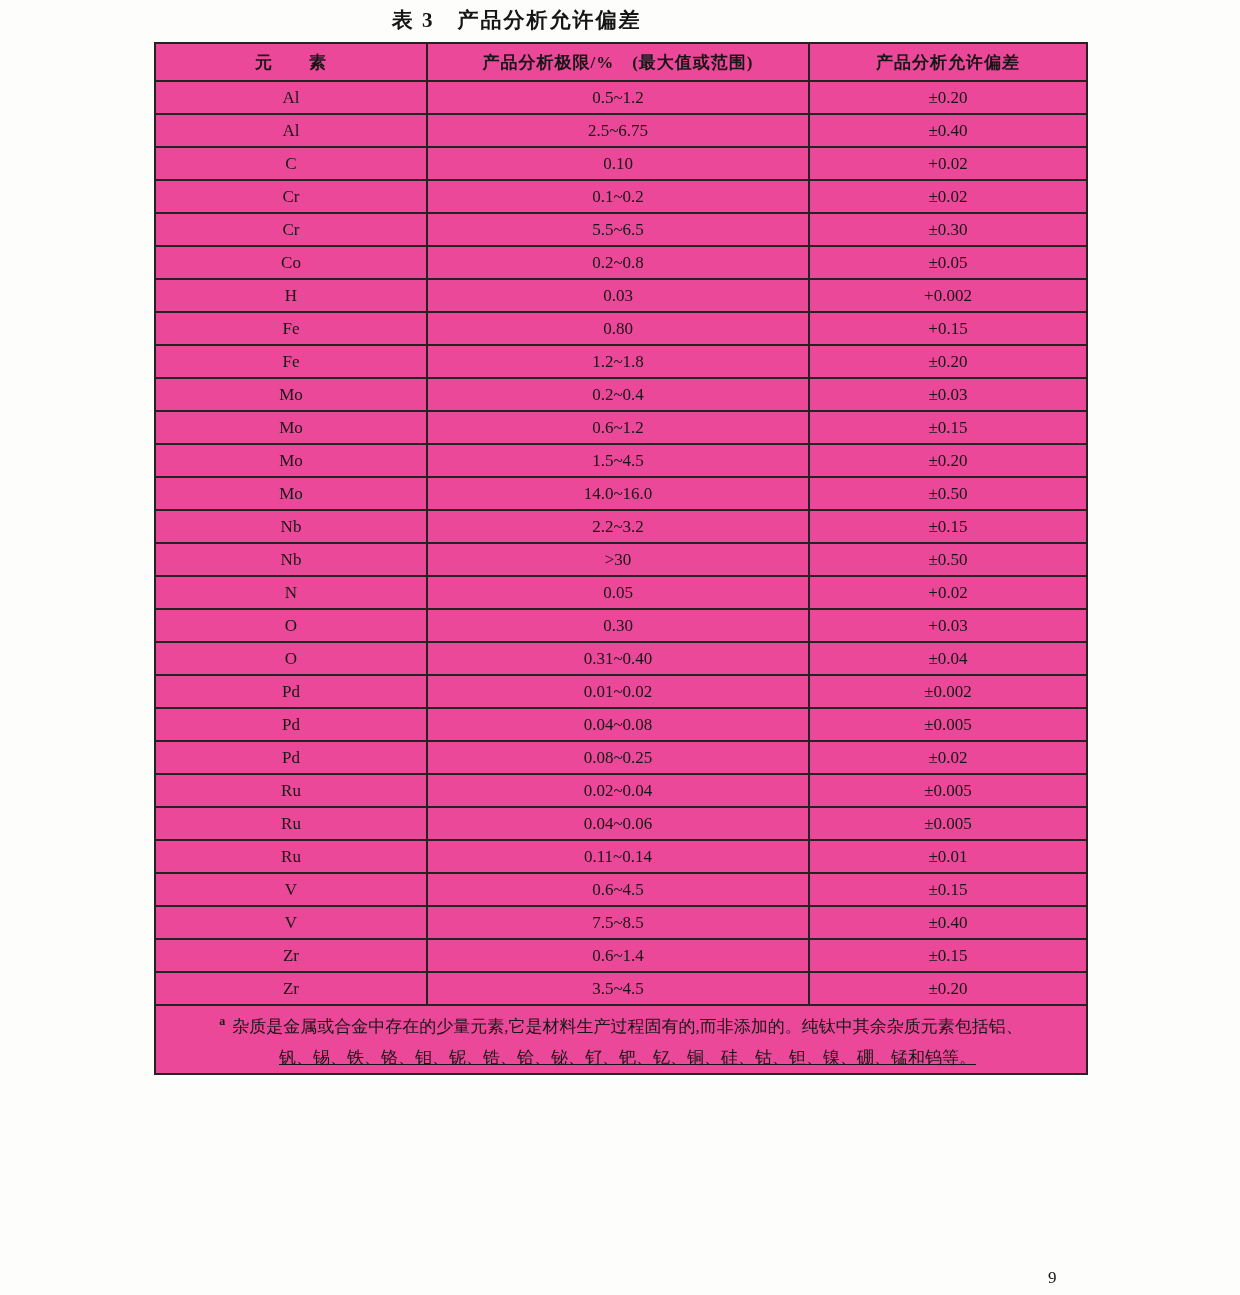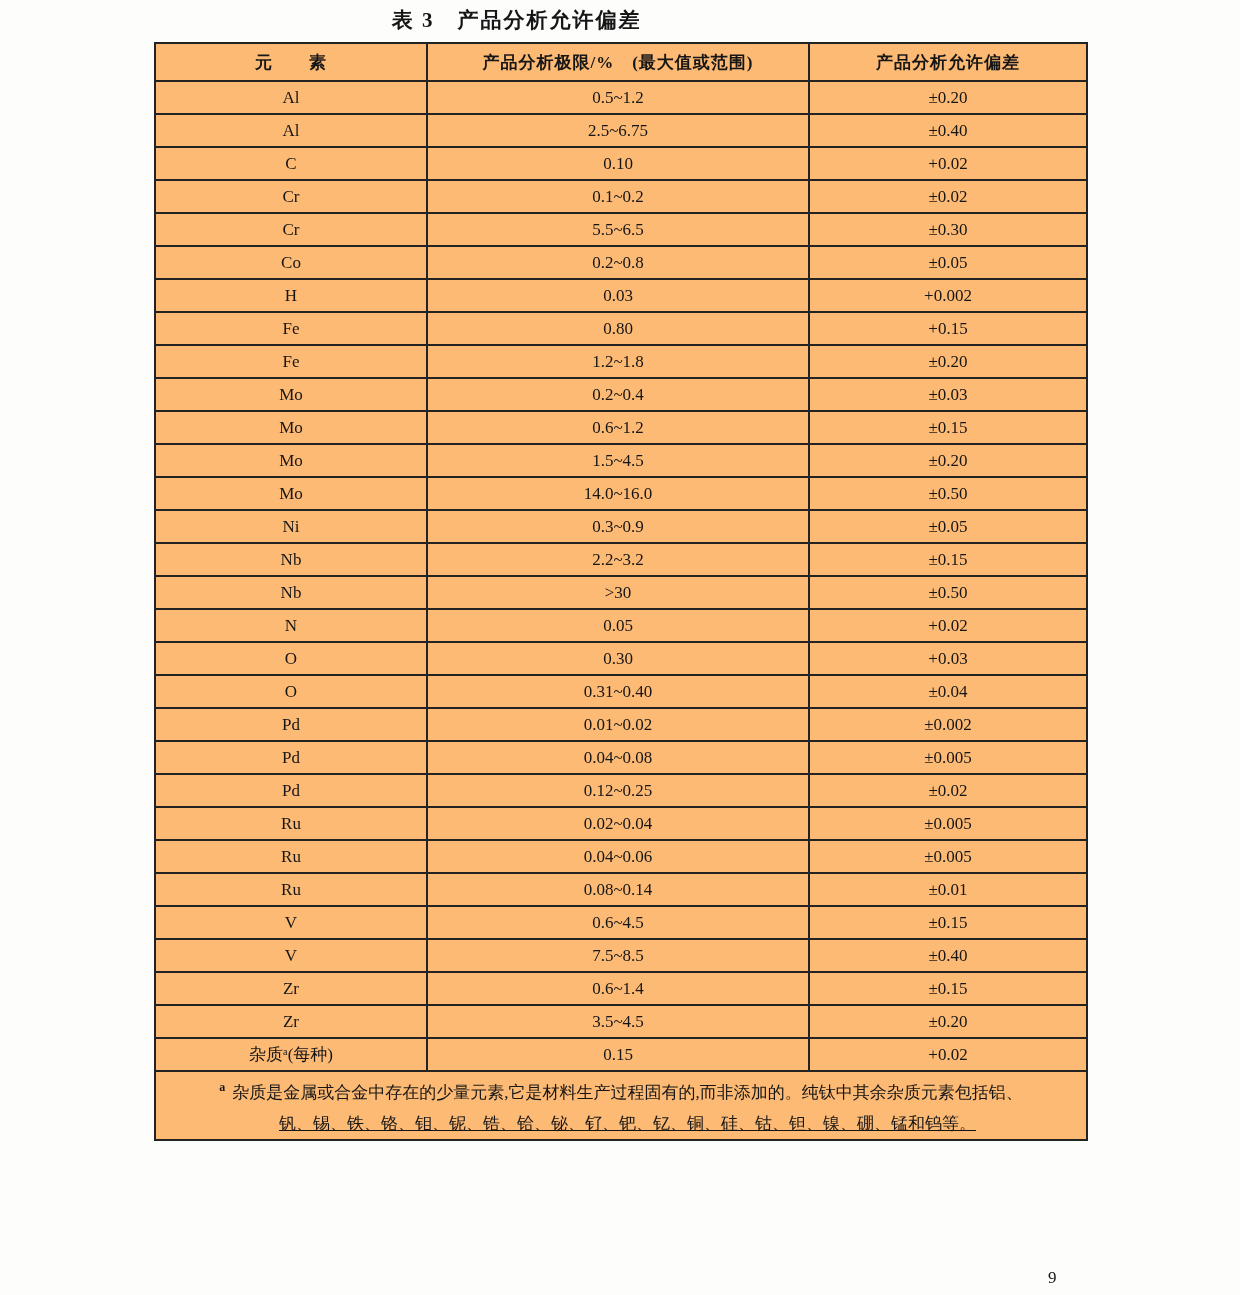--- a/index.html
+++ b/index.html
@@ -20,21 +20,21 @@
     font-size: 21px;
     font-weight: bold;
     letter-spacing: 2px;
   }
   table.analysis {
     position: absolute;
     left: 154px; top: 42px;
     width: 932px;
     border-collapse: collapse;
     table-layout: fixed;
-    background: #fdba74;
+    background: #ec4899;
   }
   table.analysis col.c1 { width: 272px; }
   table.analysis col.c2 { width: 382px; }
   table.analysis col.c3 { width: 278px; }
   table.analysis th, table.analysis td {
     border: 2px solid #232323;
     text-align: center;
     vertical-align: middle;
     font-size: 17px;
     padding: 0 4px;
@@ -146,25 +146,20 @@
         <td>Mo</td>
         <td>1.5~4.5</td>
         <td>±0.20</td>
       </tr>
       <tr>
         <td>Mo</td>
         <td>14.0~16.0</td>
         <td>±0.50</td>
       </tr>
       <tr>
-        <td>Ni</td>
-        <td>0.3~0.9</td>
-        <td>±0.05</td>
-      </tr>
-      <tr>
         <td>Nb</td>
         <td>2.2~3.2</td>
         <td>±0.15</td>
       </tr>
       <tr>
         <td>Nb</td>
         <td>&gt;30</td>
         <td>±0.50</td>
       </tr>
       <tr>
@@ -187,36 +182,36 @@
         <td>0.01~0.02</td>
         <td>±0.002</td>
       </tr>
       <tr>
         <td>Pd</td>
         <td>0.04~0.08</td>
         <td>±0.005</td>
       </tr>
       <tr>
         <td>Pd</td>
-        <td>0.12~0.25</td>
+        <td>0.08~0.25</td>
         <td>±0.02</td>
       </tr>
       <tr>
         <td>Ru</td>
         <td>0.02~0.04</td>
         <td>±0.005</td>
       </tr>
       <tr>
         <td>Ru</td>
         <td>0.04~0.06</td>
         <td>±0.005</td>
       </tr>
       <tr>
         <td>Ru</td>
-        <td>0.08~0.14</td>
+        <td>0.11~0.14</td>
         <td>±0.01</td>
       </tr>
       <tr>
         <td>V</td>
         <td>0.6~4.5</td>
         <td>±0.15</td>
       </tr>
       <tr>
         <td>V</td>
         <td>7.5~8.5</td>
@@ -224,25 +219,20 @@
       </tr>
       <tr>
         <td>Zr</td>
         <td>0.6~1.4</td>
         <td>±0.15</td>
       </tr>
       <tr>
         <td>Zr</td>
         <td>3.5~4.5</td>
         <td>±0.20</td>
-      </tr>
-      <tr>
-        <td>杂质ᵃ(每种)</td>
-        <td>0.15</td>
-        <td>+0.02</td>
       </tr>
     </tbody>
   <tfoot>
     <tr>
       <td colspan="3" class="footnote">
         <div class="fn-line1">
           <span class="fn-marker">a</span><span>杂质是金属或合金中存在的少量元素,它是材料生产过程固有的,而非添加的。纯钛中其余杂质元素包括铝、</span>
         </div>
         <div class="fn-line2">钒、锡、铁、铬、钼、铌、锆、铪、铋、钌、钯、钇、铜、硅、钴、钽、镍、硼、锰和钨等。</div>
       </td>

